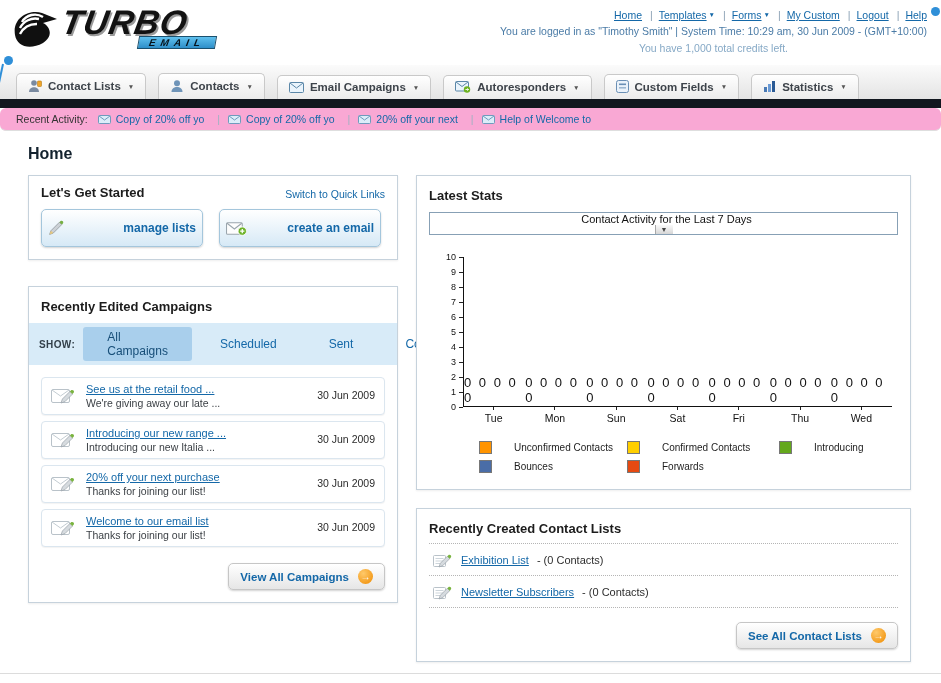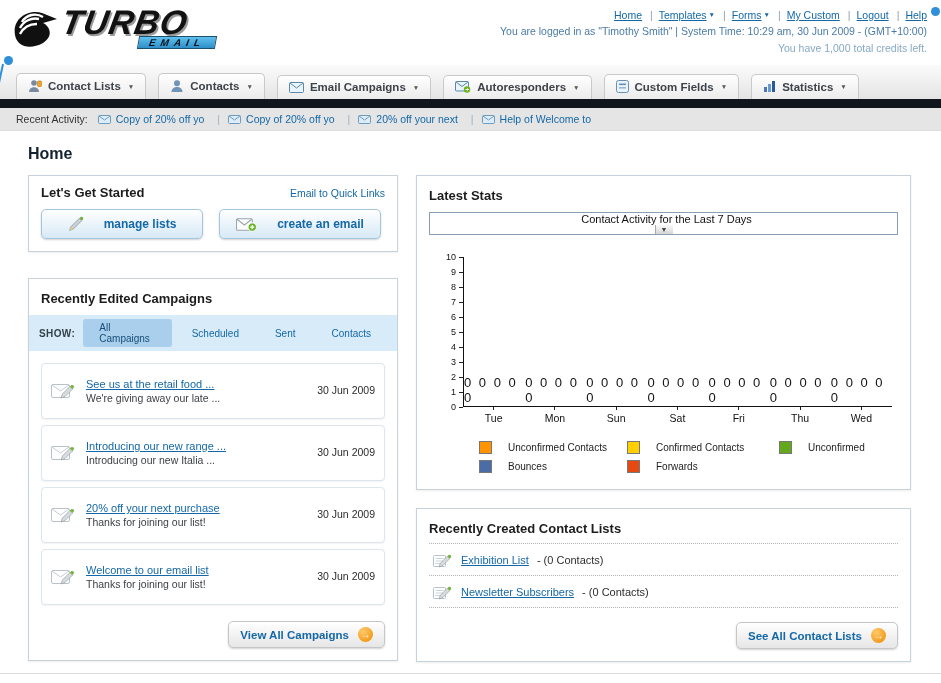--- a/index.html
+++ b/index.html
@@ -12,61 +12,61 @@
   .logo-swoosh{flex:none;}
   .logo-turbo{display:inline-block;font-size:34px;font-weight:bold;font-style:italic;letter-spacing:1px;color:#121212;text-shadow:2px 2px 0 #9a9a9a;transform:skewX(-10deg);line-height:0.9;}
   .logo-email{display:block;width:max-content;background:linear-gradient(#5fc0ee,#2e8fc9);border:1px solid #1a506e;color:#06131c;font-weight:bold;font-style:italic;font-size:10px;letter-spacing:5px;padding:0 10px;margin:-2px 0 0 76px;transform:skewX(-10deg);}
   .top-right{text-align:right;font-size:10.5px;line-height:1.55;padding-top:2px;}
   .top-links{display:inline-flex;align-items:center;}
   .top-link{color:#1468a8;cursor:pointer;display:inline-flex;align-items:center;gap:2px;text-decoration:none;}
   .top-link .u{text-decoration:underline;}
   .top-link:not(:last-child)::after{content:"|";color:#8aa0b4;margin:0 6px;}
   .caret{font-size:6.5px;color:#1468a8;}
   .login-info{color:#4a7ba6;}
-  .credits-info{color:#86a9c6;}
+  .credits-info{color:#86a9c6;text-align:center;}
   .deco-dot-right{position:absolute;right:1px;top:7px;width:9px;height:9px;border-radius:50%;background:#2f8fd8;}
   .deco-dot-left{position:absolute;left:4px;top:56px;width:9px;height:9px;border-radius:50%;background:#2f8fd8;}
   .deco-stem{position:absolute;left:2px;top:64px;width:2px;height:42px;background:#2f8fd8;transform:rotate(12deg);transform-origin:top center;}
 
   
   .main-nav{background:linear-gradient(#fbfbfb,#e4e4e4);padding:8px 10px 0 16px;display:flex;gap:12px;align-items:flex-end;}
   .nav-tab{display:inline-flex;align-items:center;gap:6px;background:linear-gradient(#ffffff,#ebebeb);border:1px solid #c9c9c9;border-bottom:none;border-radius:5px 5px 0 0;padding:5px 11px 6px;font-size:11.5px;font-weight:bold;color:#3d434a;cursor:pointer;}
   .nav-caret{font-size:6.5px;color:#555;margin-left:1px;}
   .dark-bar{height:9px;background:#12171f;}
 
   
-  .recent-activity{display:flex;align-items:center;padding:5px 16px;border-bottom:1px solid #dedede;font-size:10.5px;background:#e5e5e5;}
+  .recent-activity{display:flex;align-items:center;padding:5px 16px;border-bottom:1px solid #dedede;font-size:10.5px;background:#f9a8d4;border-radius:6px;}
   .ra-label{color:#333;margin-right:10px;}
   .ra-item{display:inline-flex;align-items:center;gap:5px;color:#1468a8;cursor:pointer;}
   .ra-item:not(:last-child)::after{content:"|";color:#9fb2c2;margin:0 8px;}
 
   
   .content{padding:10px 30px 0 28px;}
   .page-title{font-size:16px;font-weight:bold;color:#13222e;margin:4px 0 12px;}
   .columns{display:flex;gap:18px;align-items:flex-start;}
   .left-col{width:370px;flex:none;display:flex;flex-direction:column;gap:26px;}
   .right-col{flex:1;display:flex;flex-direction:column;gap:18px;}
 
   .panel{background:#fff;border:1px solid #c6d2dc;box-shadow:0 1px 2px rgba(0,0,0,.07);}
   .panel-title{font-size:13px;font-weight:bold;color:#1c1c1c;}
   .panel-head{padding:10px 12px 6px;}
 
   
-  .gs-header{display:flex;justify-content:space-between;align-items:center;padding:9px 12px 4px;}
+  .gs-header{display:flex;justify-content:space-between;align-items:flex-end;padding:9px 12px 4px;}
   .link-sm{font-size:10.5px;color:#1468a8;cursor:pointer;text-decoration:none;}
   .gs-buttons{display:flex;gap:16px;padding:5px 12px 12px;}
-  .gs-btn{width:162px;height:30px;border:1px solid #a4c6dc;border-radius:5px;background:linear-gradient(#ffffff,#d6e9f6);color:#1468a8;font-weight:bold;font-size:12px;font-family:"Liberation Sans",sans-serif;display:flex;align-items:center;justify-content:center;gap:20px;cursor:pointer;box-shadow:0 1px 2px rgba(0,0,0,.18);}
+  .gs-btn{width:162px;height:38px;border:1px solid #a4c6dc;border-radius:5px;background:linear-gradient(#ffffff,#d6e9f6);color:#1468a8;font-weight:bold;font-size:12px;font-family:"Liberation Sans",sans-serif;display:flex;align-items:center;justify-content:space-between;gap:20px;cursor:pointer;box-shadow:0 1px 2px rgba(0,0,0,.18);}
 
   
   .filter-bar{display:flex;align-items:center;gap:4px;background:#d8ebf8;padding:4px 10px;margin:2px 0 2px;}
   .show-label{font-size:10px;font-weight:bold;color:#33404a;letter-spacing:.4px;margin-right:4px;}
-  .filter{font-size:10px;color:#1468a8;padding:3px 16px;border-radius:3px;cursor:pointer;text-decoration:none;}
+  .filter{font-size:12px;color:#1468a8;padding:3px 24px;border-radius:3px;cursor:pointer;text-decoration:none;}
   .filter.active{background:#a9cfec;color:#174e78;}
   .campaign-list{padding:4px 2px;}
-  .campaign-item{display:flex;align-items:center;gap:9px;margin:6px 10px;border:1px solid #dbe6ef;border-radius:4px;padding:14px 9px;box-shadow:0 1px 1px rgba(0,0,0,.05);cursor:pointer;background:#fff;}
+  .campaign-item{display:flex;align-items:center;gap:9px;margin:6px 10px;border:1px solid #dbe6ef;border-radius:4px;padding:5px 9px;box-shadow:0 1px 1px rgba(0,0,0,.05);cursor:pointer;background:#fff;}
   .ci-text{flex:1;min-width:0;}
   .ci-title{display:block;font-size:11px;color:#1468a8;text-decoration:underline;cursor:pointer;}
   .ci-sub{font-size:10.5px;color:#3a3f44;margin-top:2px;}
   .ci-date{font-size:10.5px;color:#2b2b2b;align-self:flex-start;margin-top:6px;}
   .panel-foot{padding:6px 12px 12px;text-align:right;}
   .arrow-btn{display:inline-flex;align-items:center;gap:9px;border:1px solid #c6c6c6;border-radius:5px;background:linear-gradient(#ffffff,#e6e6e6);padding:5px 11px;color:#1468a8;font-weight:bold;font-size:11.5px;font-family:"Liberation Sans",sans-serif;cursor:pointer;box-shadow:0 1px 2px rgba(0,0,0,.18);}
   .orange-arrow{width:15px;height:15px;border-radius:50%;background:radial-gradient(circle at 35% 30%,#ffc96a,#ef8b00);color:#fff;display:inline-flex;align-items:center;justify-content:center;font-size:10px;font-weight:bold;}
 
   
   .select{margin:2px 12px 0;border:1px solid #87a0b5;height:21px;display:flex;align-items:center;justify-content:center;font-size:11px;background:#fff;cursor:pointer;flex-direction:column;}
@@ -76,21 +76,21 @@
   .y-axis{position:relative;grid-column:1;grid-row:1;}
   .yl{position:absolute;right:7px;top:calc(var(--i) * 15px);transform:translateY(-50%);font-size:9px;color:#111;}
   .yl::after{content:"";position:absolute;left:100%;margin-left:3px;top:50%;width:4px;height:1px;background:#222;}
   .plot{grid-column:2;grid-row:1;border-left:1px solid #111;border-bottom:1px solid #111;display:flex;}
   .day-group{flex:1;display:flex;align-items:flex-end;justify-content:center;}
   .zeros{font-size:13px;color:#111;word-spacing:4px;padding-bottom:1px;}
   .x-labels{grid-column:2;grid-row:2;display:flex;}
   .x-labels span{flex:1;text-align:center;font-size:10.5px;color:#111;}
   .x-labels span::before{content:"";display:block;width:1px;height:3px;background:#222;margin:0 auto 2px;}
   .legend{display:grid;grid-template-columns:148px 152px auto;row-gap:6px;margin:14px 10px 16px 62px;}
-  .legend-item{display:flex;align-items:center;gap:16px;}
+  .legend-item{display:flex;align-items:center;gap:22px;}
   .swatch{width:11px;height:11px;border:1px solid #777;flex:none;}
   .legend-label{font-size:10px;color:#1d1d1d;}
 
   
   .cl-item{display:flex;align-items:center;gap:8px;padding:7px 4px;margin:0 12px;border-top:1px dotted #b5b5b5;font-size:11px;cursor:pointer;}
   .cl-item.last{border-bottom:1px dotted #b5b5b5;}
   .cl-name{color:#1468a8;text-decoration:underline;cursor:pointer;}
   .cl-suffix{color:#2e2e2e;}
   .cl-foot{padding:14px 12px 12px;text-align:right;}
 
@@ -262,21 +262,21 @@
   <main class="content">
     <h1 class="page-title">Home</h1>
 
     <div class="columns">
 
       <div class="left-col">
 
         <section class="panel">
           <div class="gs-header">
             <span class="panel-title">Let's Get Started</span>
-            <a class="link-sm">Email to Quick Links</a>
+            <a class="link-sm">Switch to Quick Links</a>
           </div>
           <div class="gs-buttons">
             <button class="gs-btn">
               <span class="icon">
                 <svg width="16" height="16" viewBox="0 0 15 15">
                     <path d="M1.5 13.5l1.2-3.4 8-8 2.2 2.2-8 8z" fill="#ccd1d6" stroke="#8a9298" stroke-width="0.7"></path>
                     <path d="M10.7 2.1l1.1-1.1c.5-.5 1.6-.4 2.1.2.5.5.6 1.5.1 2l-1.1 1.1z" fill="#76b043"></path>
                     <path d="M1.5 13.5l1.2-3.4 2.2 2.2z" fill="#e8c87a"></path>
                   </svg>
               </span>
@@ -447,21 +447,21 @@
             <div class="legend-item">
               <span class="swatch" style="background-color: rgb(255, 148, 0);"></span>
               <span class="legend-label">Unconfirmed Contacts</span>
             </div>
             <div class="legend-item">
               <span class="swatch" style="background-color: rgb(255, 207, 0);"></span>
               <span class="legend-label">Confirmed Contacts</span>
             </div>
             <div class="legend-item">
               <span class="swatch" style="background-color: rgb(100, 168, 28);"></span>
-              <span class="legend-label">Unconfirmed</span>
+              <span class="legend-label">Introducing</span>
             </div>
             <div class="legend-item">
               <span class="swatch" style="background-color: rgb(74, 109, 167);"></span>
               <span class="legend-label">Bounces</span>
             </div>
             <div class="legend-item">
               <span class="swatch" style="background-color: rgb(230, 74, 18);"></span>
               <span class="legend-label">Forwards</span>
             </div>
           </div>

